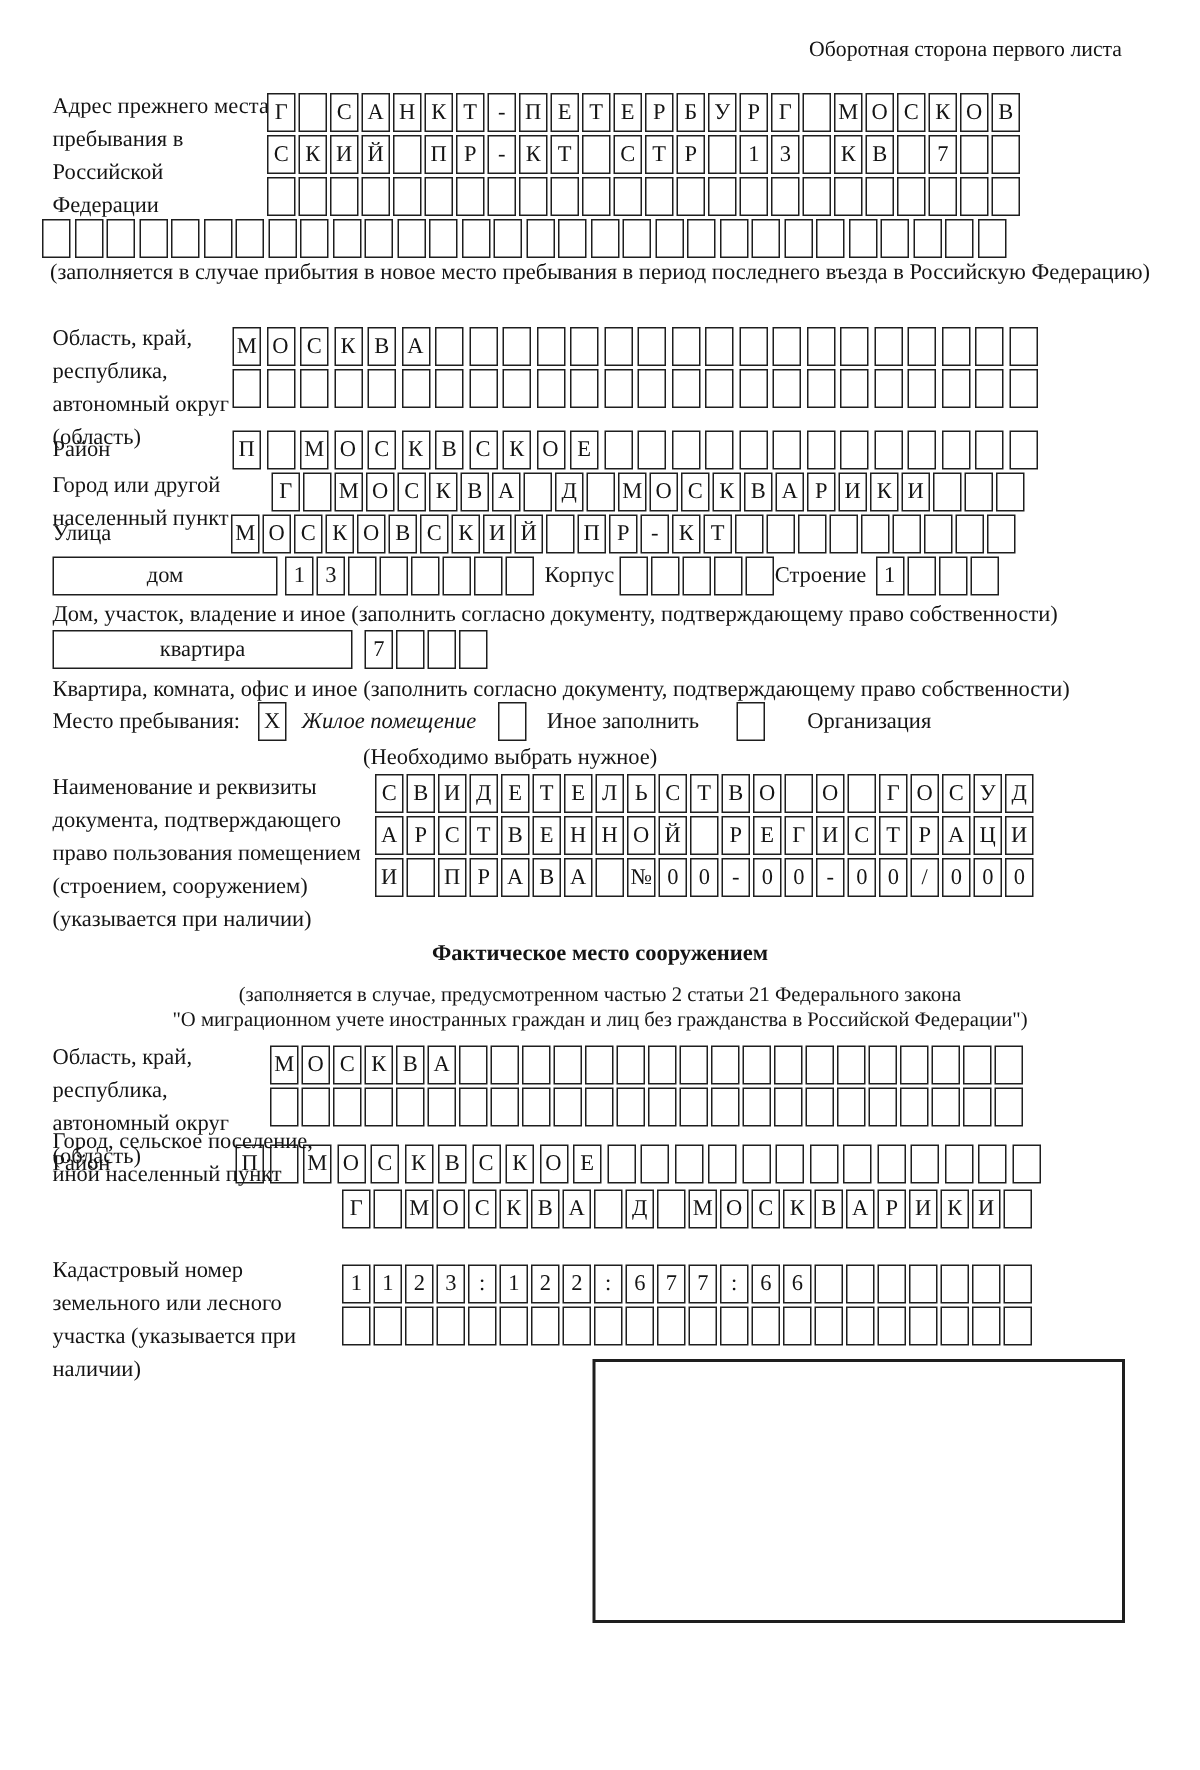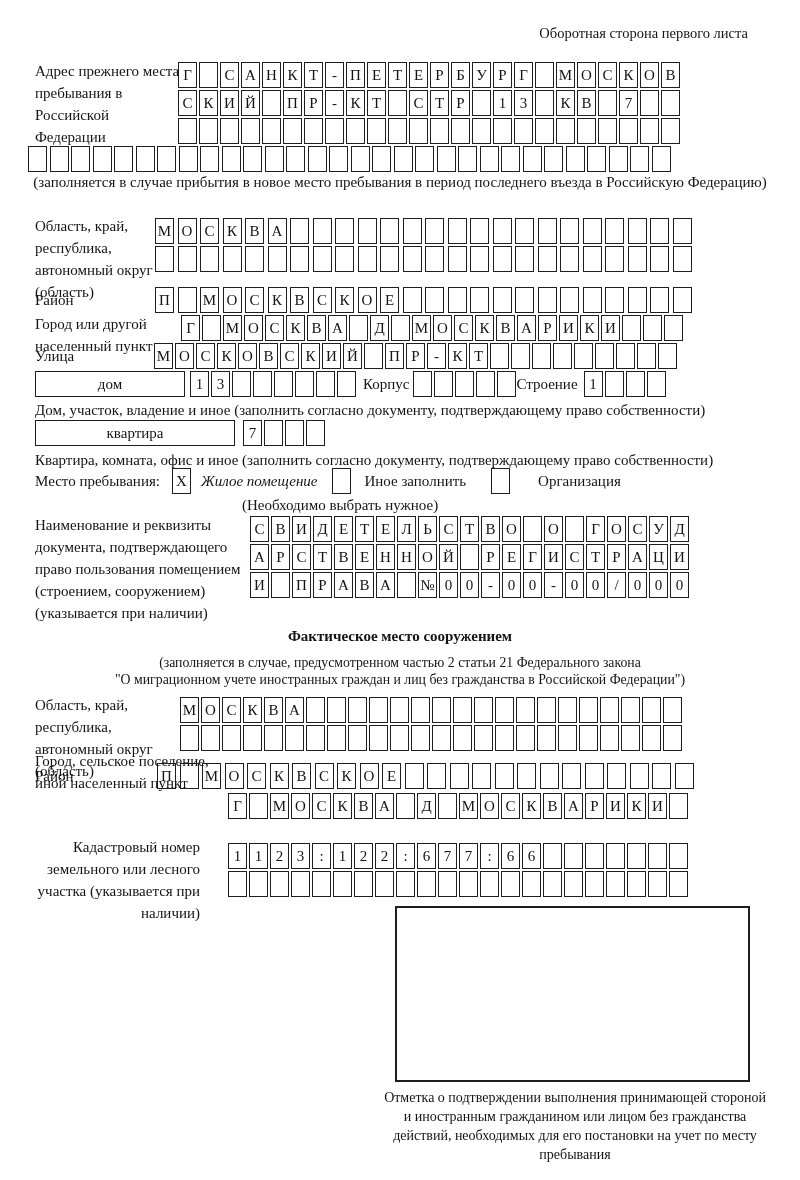--- a/index.html
+++ b/index.html
@@ -511,21 +511,21 @@
       <span class="cb">К</span>
       <span class="cb">В</span>
       <span class="cb">А</span>
       <span class="cb">Р</span>
       <span class="cb">И</span>
       <span class="cb">К</span>
       <span class="cb">И</span>
       <span class="cb"></span>
     </div>
 
-  <div class="abs lbl" style="top:836px;left:35px;width:165px;text-align:right;">Кадастровый номер земельного или лесного участка (указывается при наличии)</div>
+  <div class="abs lbl" style="top:836px;left:35px;width:165px;">Кадастровый номер земельного или лесного участка (указывается при наличии)</div>
   <div class="abs boxes p24" style="top:843px;left:228px;">
       <span class="cb">1</span>
       <span class="cb">1</span>
       <span class="cb">2</span>
       <span class="cb">3</span>
       <span class="cb">:</span>
       <span class="cb">1</span>
       <span class="cb">2</span>
       <span class="cb">2</span>
       <span class="cb">:</span>
@@ -562,15 +562,14 @@
       <span class="cb"></span>
       <span class="cb"></span>
       <span class="cb"></span>
       <span class="cb"></span>
       <span class="cb"></span>
       <span class="cb"></span>
       <span class="cb"></span>
     </div>
 
   <div class="abs stamp" style="top:906px;left:395px;width:355px;height:176px;"></div>
-  <div class="abs" style="top:1088px;left:383px;width:384px;text-align:center;font-size:14px;line-height:19px;">Отметка о подтверждении выполнения принимающей стороной и иностранным гражданином или лицом без гражданства действий, необходимых для его постановки на учет по месту пребывания</div>
 
 </div>
 
 </body></html>

